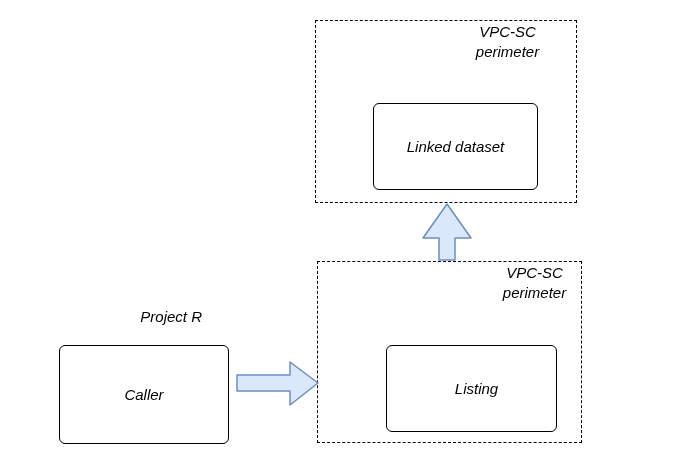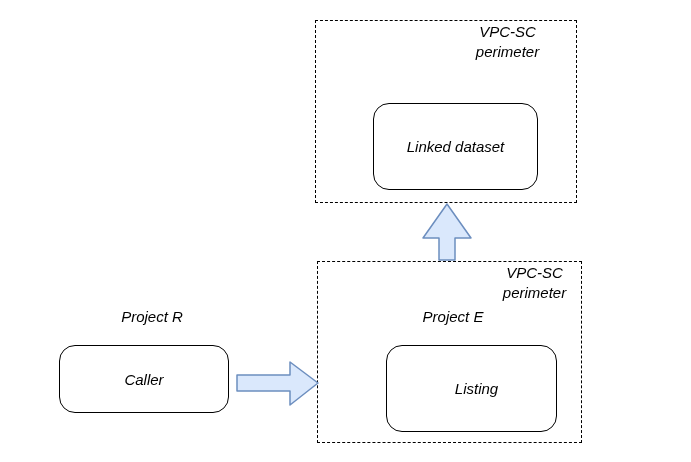--- a/index.html
+++ b/index.html
@@ -19,21 +19,21 @@
   }
   .perimeter {
     position: absolute;
     border: 1.5px dashed var(--perimeter-border, #000000);
     background: transparent;
     box-sizing: border-box;
   }
   .node {
     position: absolute;
     border: 1.6px solid var(--node-border, #000000);
-    border-radius: 16px;
+    border-radius: 6px;
     background: #ffffff;
     box-sizing: border-box;
     display: flex;
     align-items: center;
     justify-content: center;
     font-size: 15px;
     text-align: center;
   }
   .label {
     position: absolute;
@@ -71,25 +71,24 @@
     <polygon points="27,2 51,36 35,36 35,58 19,58 19,36 3,36"></polygon>
   </svg>
 
   <div class="perimeter" style="left:317px; top:261px; width:265px; height:182px;"></div>
 
   <div class="label" style="left:482px; top:263px; width:105px;">
     <div>VPC-SC</div>
     <div>perimeter</div>
   </div>
 
-  <div class="label" style="left:403px; top:307px; width:100px;">Project E</div>
 
   <div class="node" style="left:386px; top:345px; width:171px; height:87px;padding-left:10px;">Listing</div>
 
-  <div class="label" style="left:102px; top:307px; width:100px;">Project R</div>
+  <div class="label" style="left:102px; top:307px; width:100px;text-align:right;">Project R</div>
 
-  <div class="node" style="left:59px; top:345px; width:170px; height:68px;">Caller</div>
+  <div class="node" style="left:59px; top:345px; width:170px; height:99px;">Caller</div>
 
   <svg class="arrow" style="left:235px; top:360px;" width="85" height="47" viewBox="0 0 85 47">
     <polygon points="2,15 55,15 55,2 83,23 55,45 55,31 2,31"></polygon>
   </svg>
 
 </div>
 
 </body></html>

